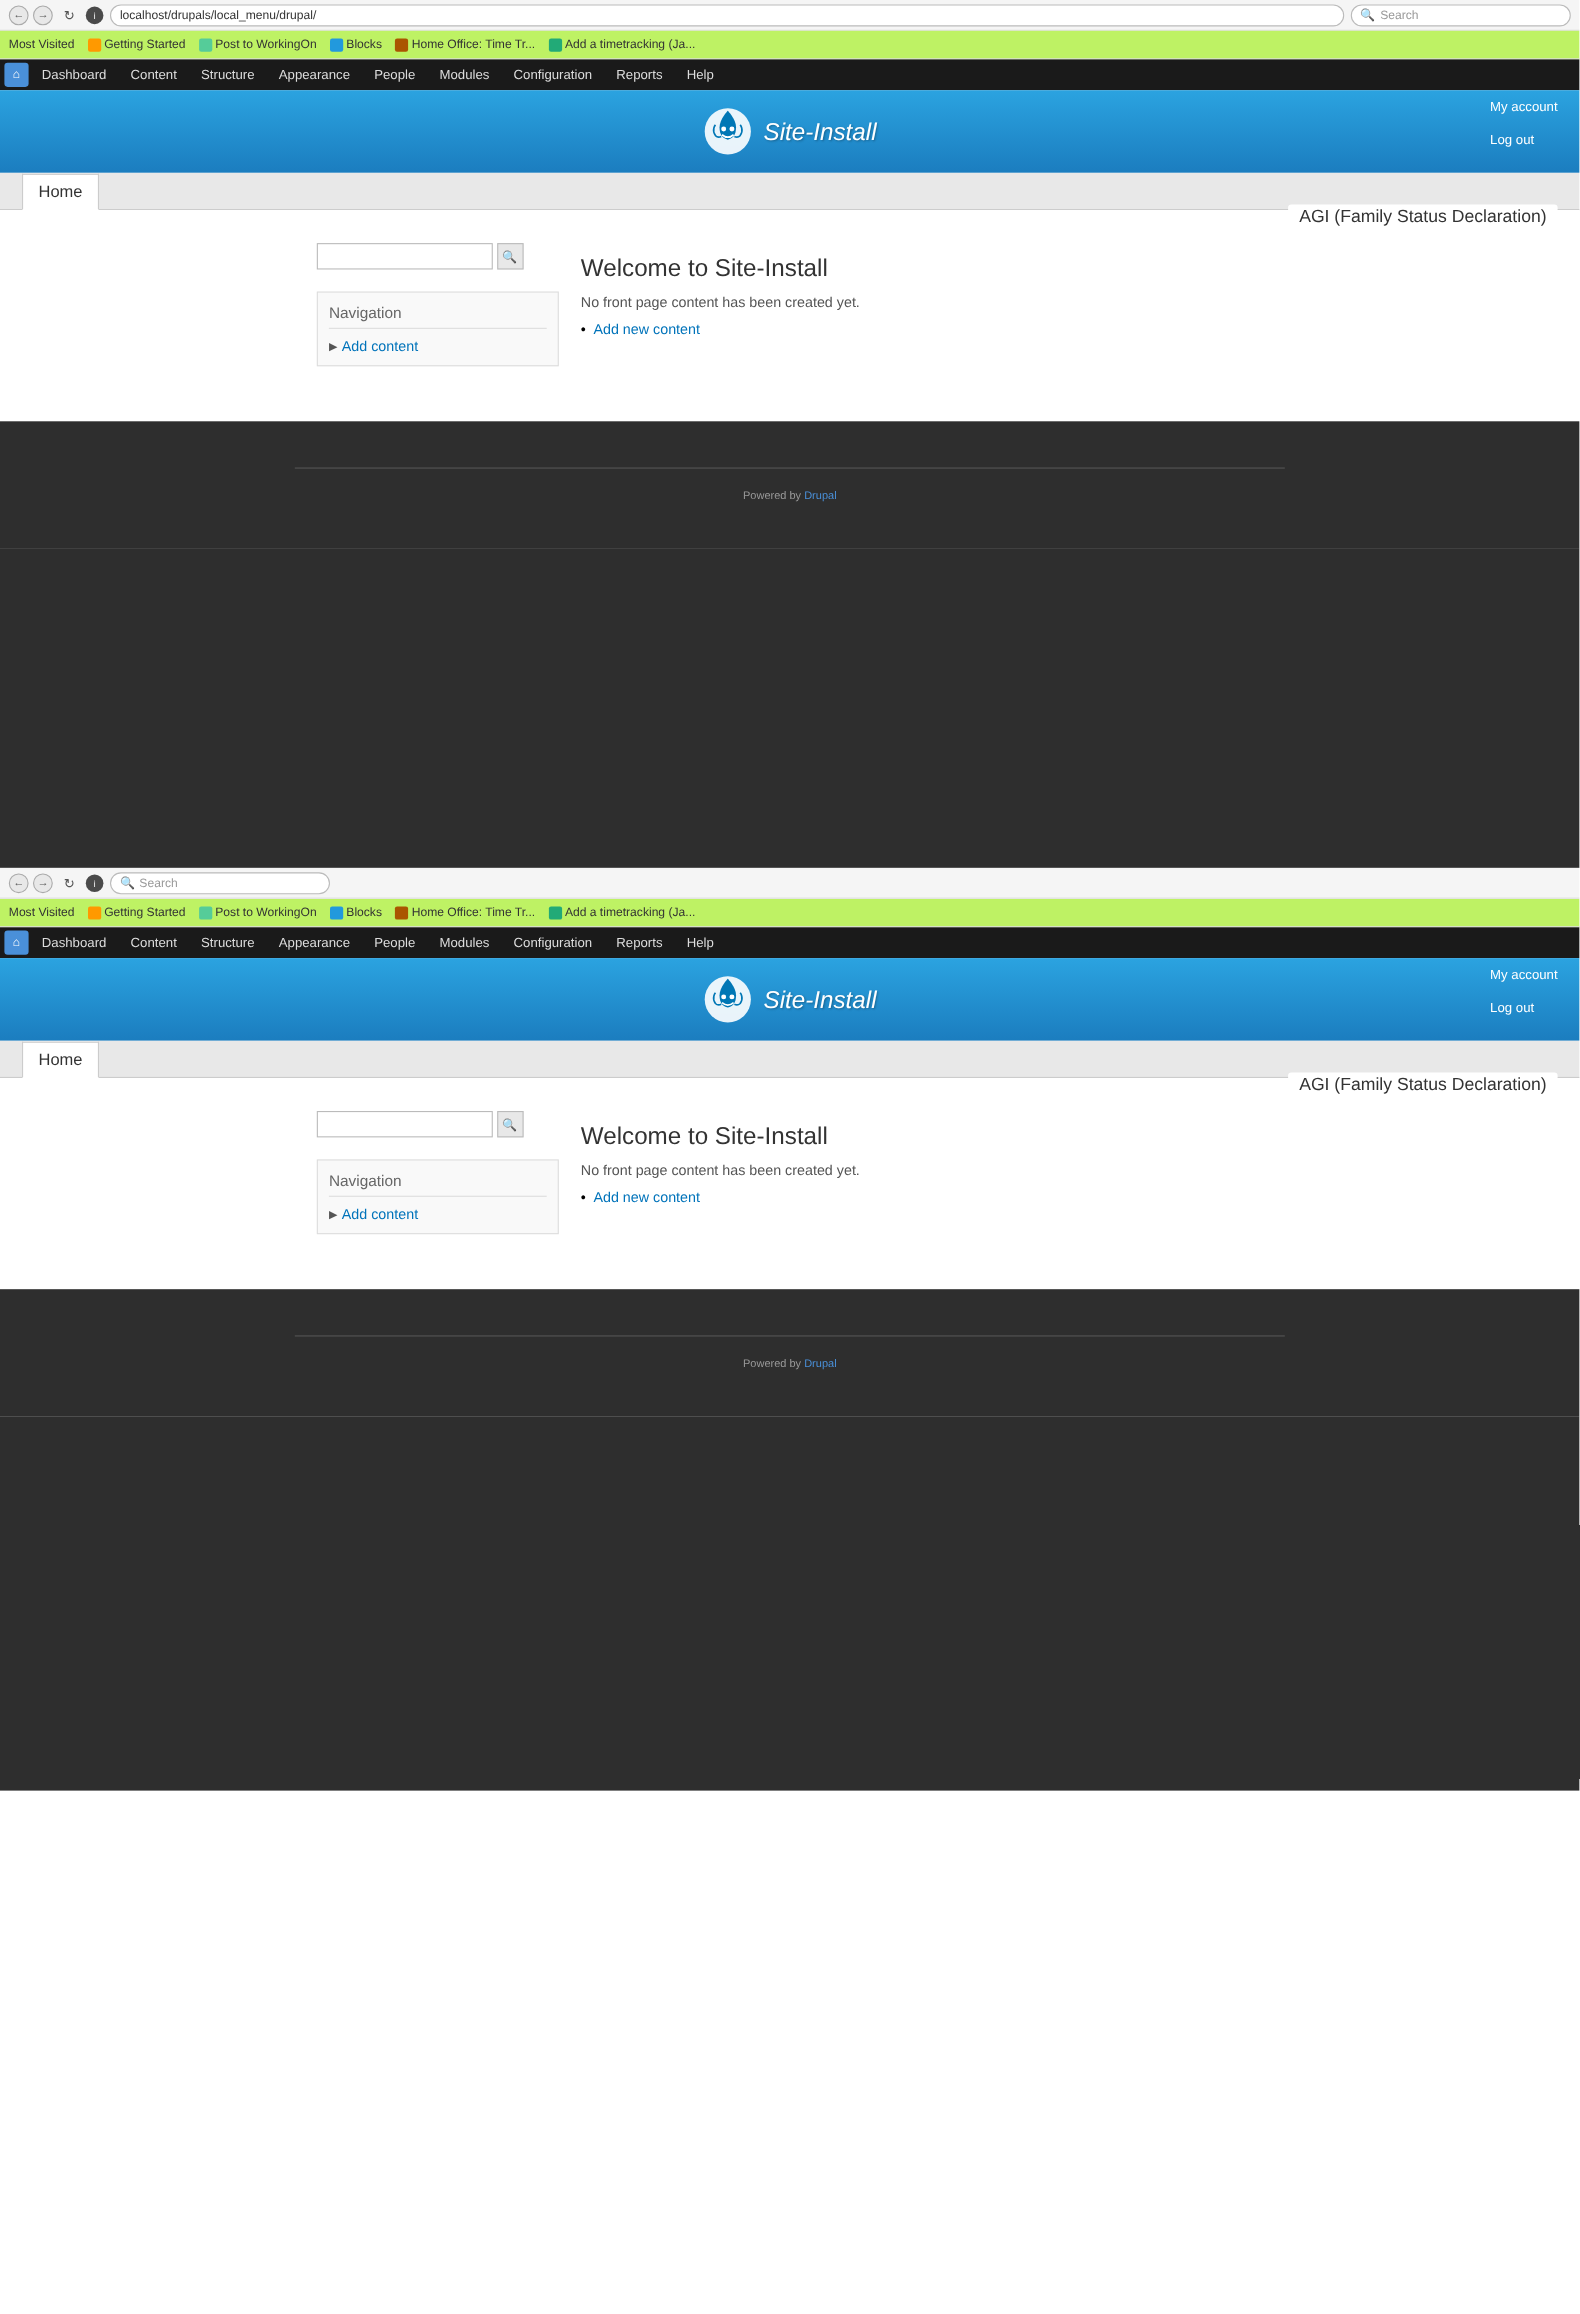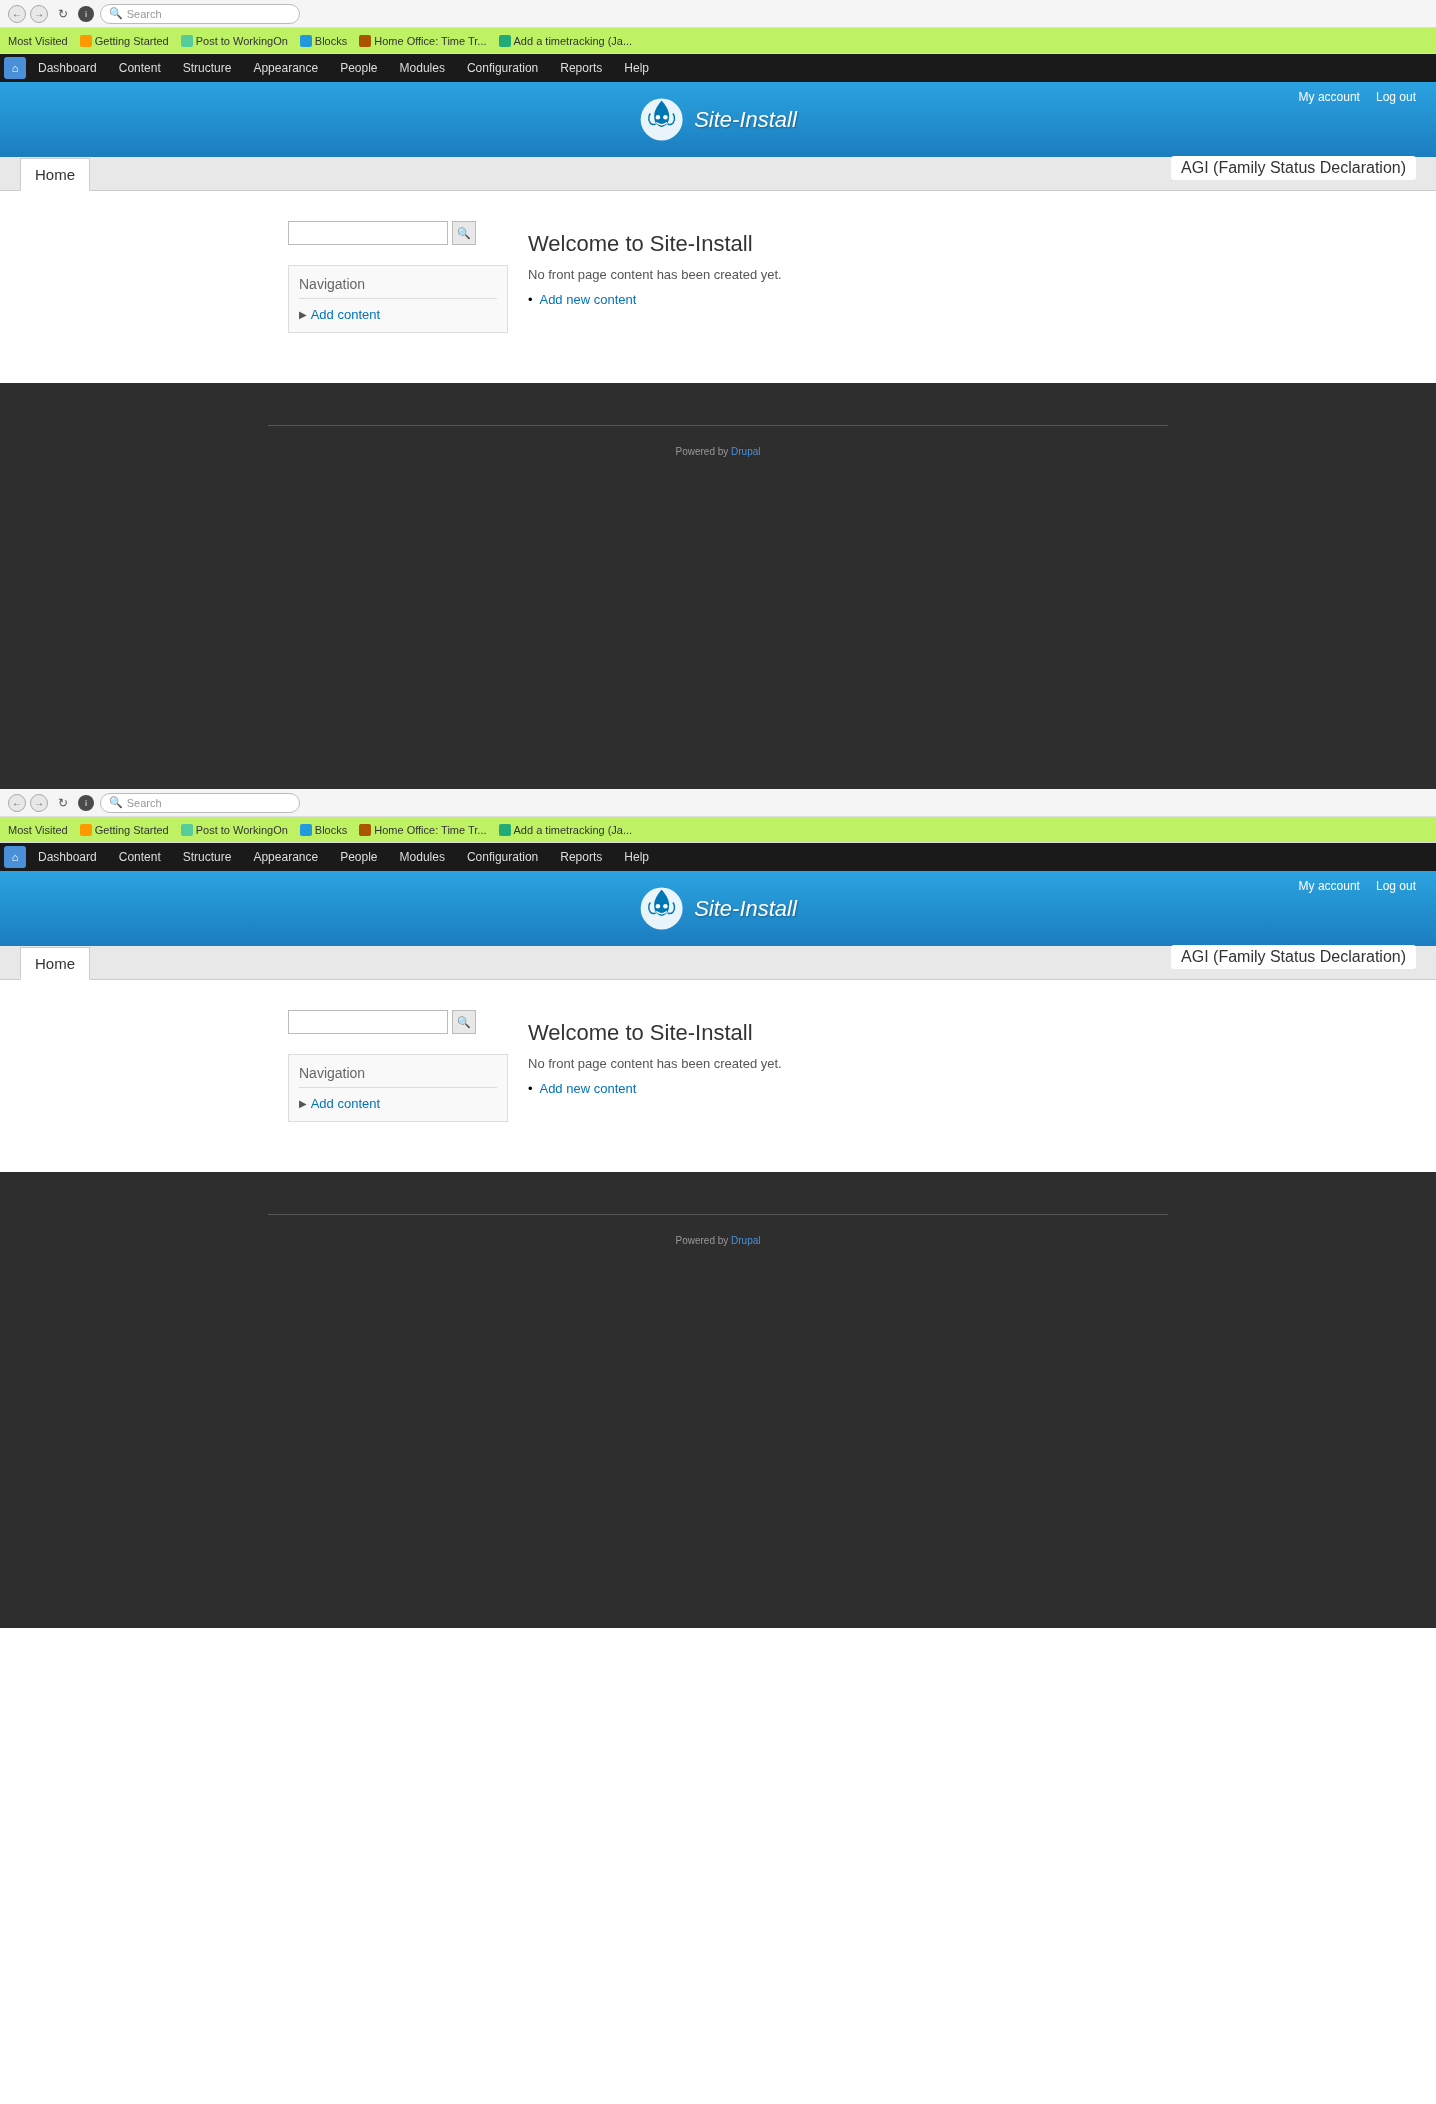--- a/index.html
+++ b/index.html
@@ -151,20 +151,21 @@
       right: 20px;
       top: 8px;
       display: flex;
       flex-direction: column;
       align-items: flex-end;
       gap: 4px;
     }
     .user-links-row {
       display: flex;
       gap: 8px;
+      flex-direction: column;
     }
     .user-link {
       color: #fff;
       font-size: 12px;
       text-decoration: none;
       cursor: pointer;
     }
     .agi-badge {
       background: #fff;
       color: #333;
@@ -316,20 +317,21 @@
 
   <div class="address-bar">
     <div class="nav-buttons">
       <div class="nav-btn">←</div>
       <div class="nav-btn">→</div>
     </div>
     <div class="refresh-btn">↻</div>
     <div style="width:16px;height:16px;border-radius:50%;background:#4a4a4a;display:flex;align-items:center;justify-content:center;">
       <span style="color:#fff;font-size:8px;">ℹ</span>
     </div>
+    <input class="url-bar" type="text" value="localhost/drupals/local_menu/drupal/" style="">
     <div class="search-bar-chrome">
       <span>🔍</span>
       <span>Search</span>
     </div>
   </div>
 
   <div class="bookmarks-bar">
     <div class="bookmark-item">
       <span>Most Visited</span>
     </div>

